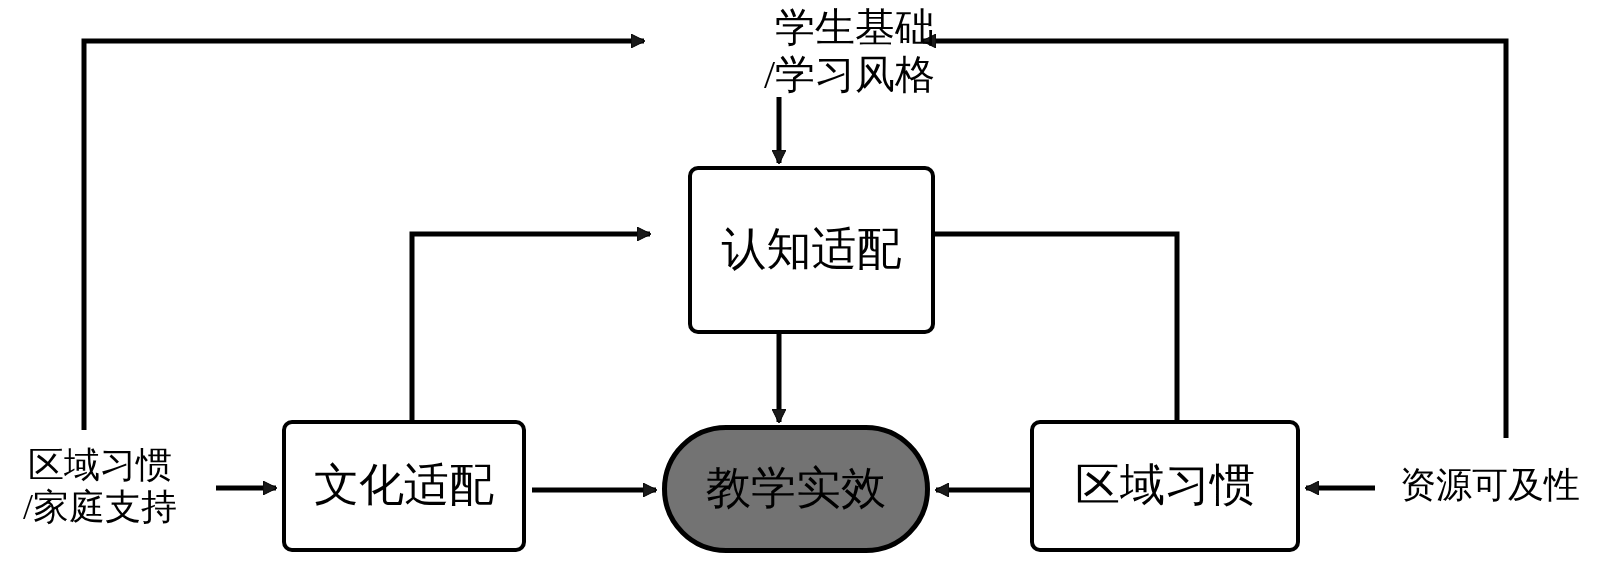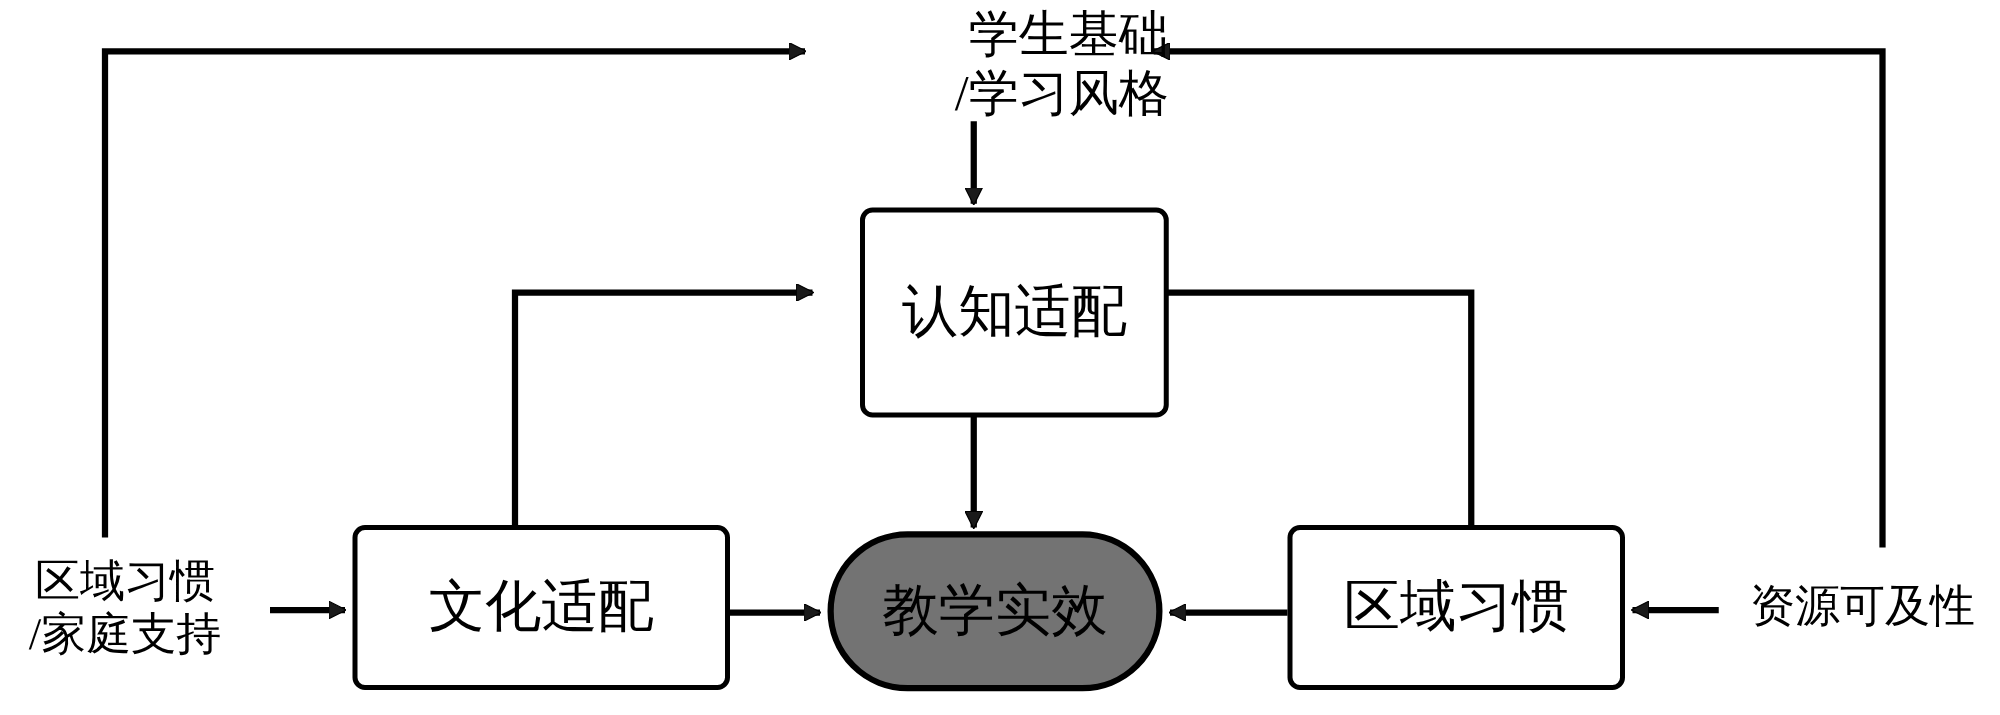--- a/index.html
+++ b/index.html
@@ -52,21 +52,21 @@
     border-width: 5px;
   }
   #node-cognitive {
     left: 656px; top: 166px;
     width: 247px; height: 168px;
     font-size: 45px;
     margin-left: 32px;
   }
   #node-culture {
     left: 282px; top: 420px;
-    width: 302px; height: 132px;
+    width: 244px; height: 132px;
     font-size: 45px;
   }
   #node-effect {
     left: 662px; top: 425px;
     width: 268px; height: 128px;
     font-size: 45px;
   }
   #node-tech {
     left: 1030px; top: 420px;
     width: 270px; height: 132px;

